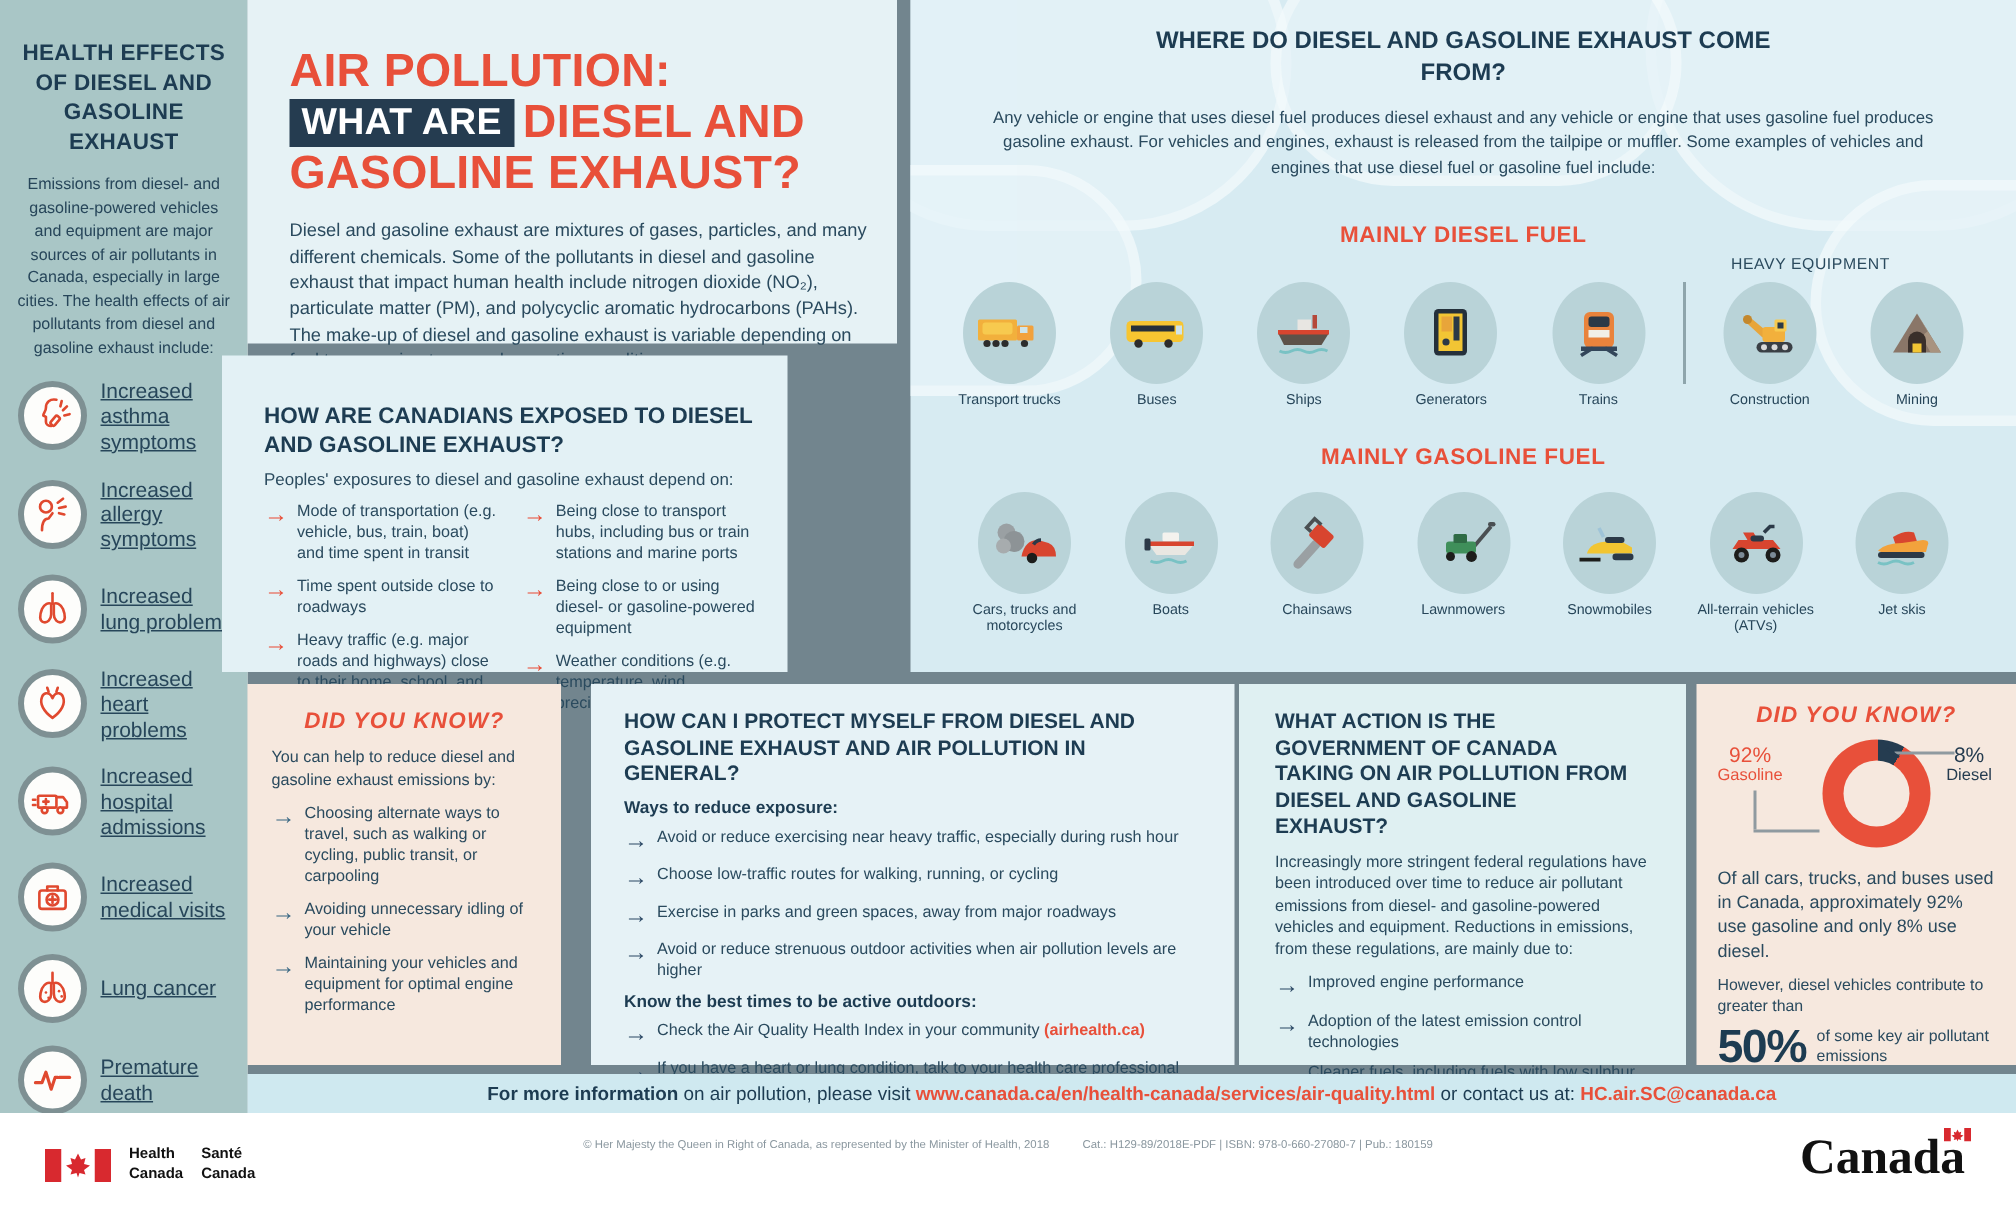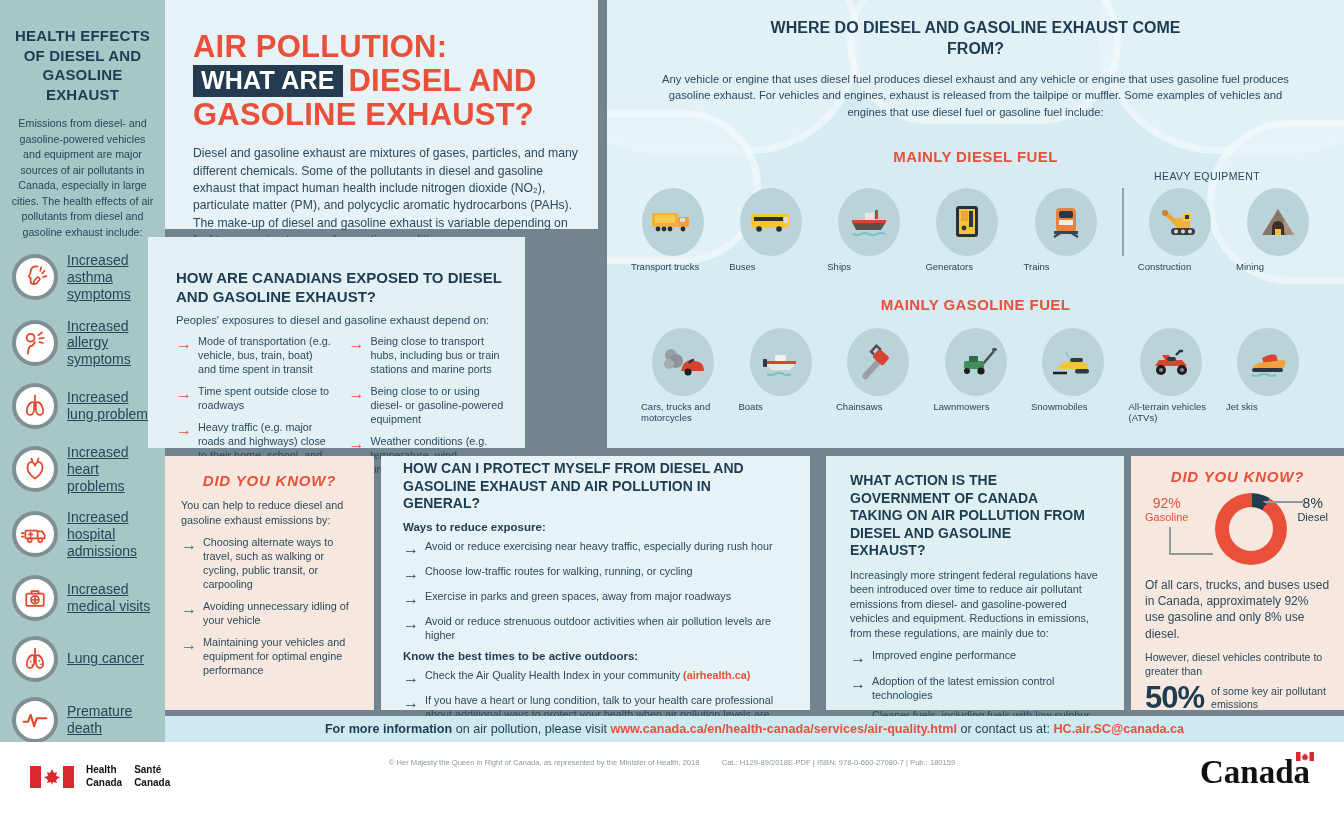--- a/index.html
+++ b/index.html
@@ -42,30 +42,30 @@
   .src-h span{display:block;margin:0 auto;max-width:420px;}
   .src-intro{position:absolute;top:60px;left:45px;right:45px;text-align:center;
              font-size:11.2px;line-height:1.45;color:#2a4a5e;}
   .fuel-h{position:absolute;left:0;right:0;text-align:center;font-size:15px;font-weight:bold;
           color:#e8503a;letter-spacing:.4px;}
   .heavy-label{position:absolute;top:170px;left:505px;width:190px;text-align:center;
                font-size:10.5px;color:#2a4a5e;letter-spacing:.4px;}
   .vrow{position:absolute;left:0;right:0;display:flex;justify-content:space-between;align-items:flex-start;}
   .vrow.diesel{top:188px;padding:0 24px;}
   .vrow.gas{top:328px;padding:0 34px;}
-  .vitem{width:84px;text-align:left;}
+  .vitem{width:84px;text-align:center;}
   .vcircle{width:62px;height:68px;border-radius:50%;background:#b9d3d8;margin:0 auto;
            display:flex;align-items:center;justify-content:center;}
   .vcircle svg{width:48px;height:36px;}
   .vlabel{margin-top:5px;font-size:9.5px;line-height:1.2;color:#27465a;}
   .vdiv{width:2px;height:68px;background:#8ea5ac;margin-top:0;}
   
   .panel{position:absolute;top:456px;height:254px;box-sizing:border-box;}
   .panel-a{left:165px;width:209px;background:#f6e8de;padding:16px 16px 0 16px;}
-  .panel-b{left:381px;width:429px;background:#e6f2f6;padding:4px 22px 0 22px;}
+  .panel-b{left:394px;width:429px;background:#e6f2f6;padding:16px 22px 0 22px;}
   .panel-c{left:826px;width:298px;background:#dff0f2;padding:16px 20px 0 24px;}
   .panel-d{left:1131px;width:213px;background:#f6e8de;padding:12px 14px 0 14px;}
   .dyk-h{text-align:center;font-size:15px;font-weight:bold;font-style:italic;color:#e8503a;
          letter-spacing:.8px;margin:0 0 9px 0;}
   .small-p{font-size:10.8px;line-height:1.35;color:#2a4a5e;margin:0 0 8px 0;}
   .sub-h{font-size:11.5px;font-weight:bold;color:#1d3c52;margin:8px 0 6px 0;}
   .panel-b .sec-h,.panel-c .sec-h{font-size:14px;}
   .link-red{color:#e8503a;font-weight:bold;}
   
   .donut-zone{position:relative;height:82px;margin-top:4px;}

